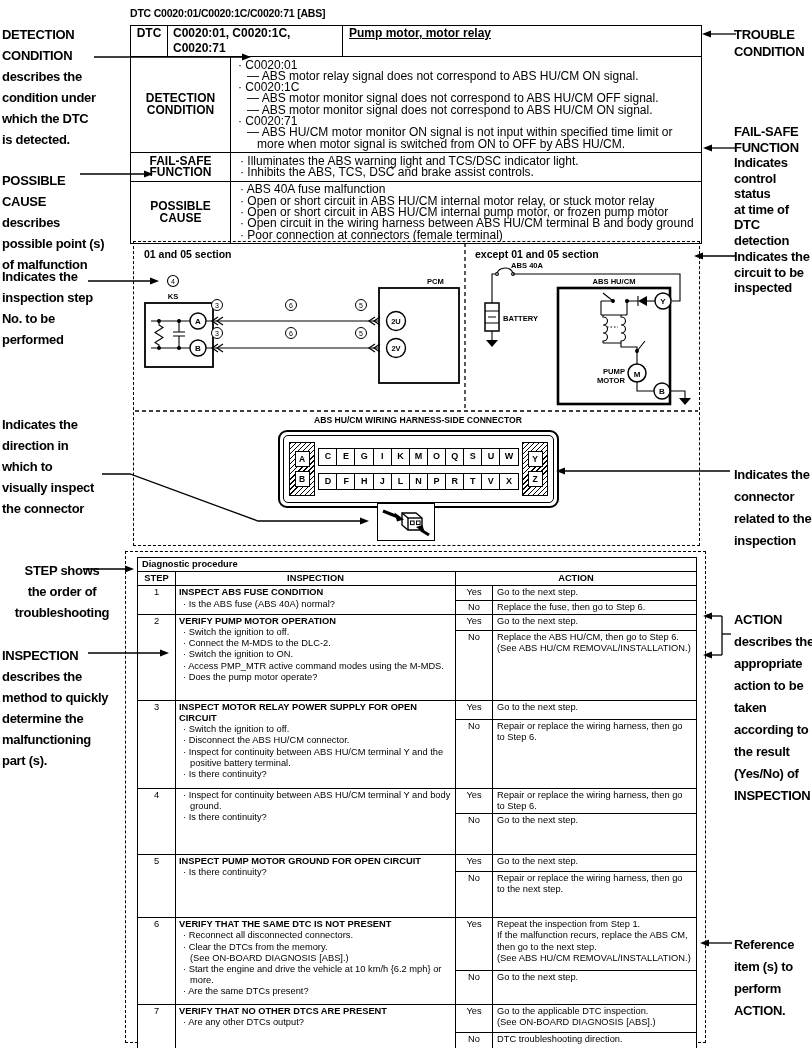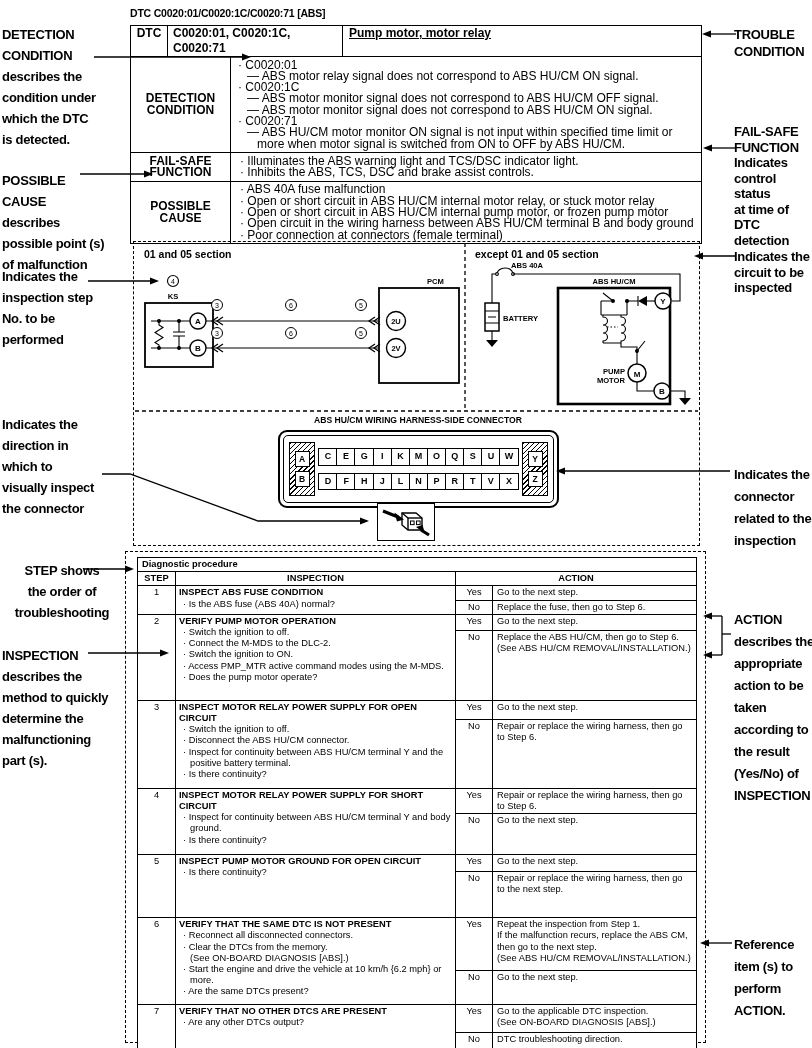--- a/index.html
+++ b/index.html
@@ -382,21 +382,20 @@
             </div>
             <div class="dsub dsub2" style="min-height: 68px;">
               <div class="dyn">No</div>
               <div class="dtx">Repair or replace the wiring harness, then go to Step 6.</div>
             </div>
           </div>
         </div>
         <div class="drow">
           <div class="dstep">4</div>
           <div class="dinsp">
-            <div class="dtitle">INSPECT MOTOR RELAY POWER SUPPLY FOR SHORT CIRCUIT</div>
             <div class="bullet">· Inspect for continuity between ABS HU/CM terminal Y and body ground.</div>
             <div class="bullet">· Is there continuity?</div>
           </div>
           <div class="dact">
             <div class="dsub" style="min-height: 24px;">
               <div class="dyn">Yes</div>
               <div class="dtx">Repair or replace the wiring harness, then go to Step 6.</div>
             </div>
             <div class="dsub dsub2" style="min-height: 40px;">
               <div class="dyn">No</div>

